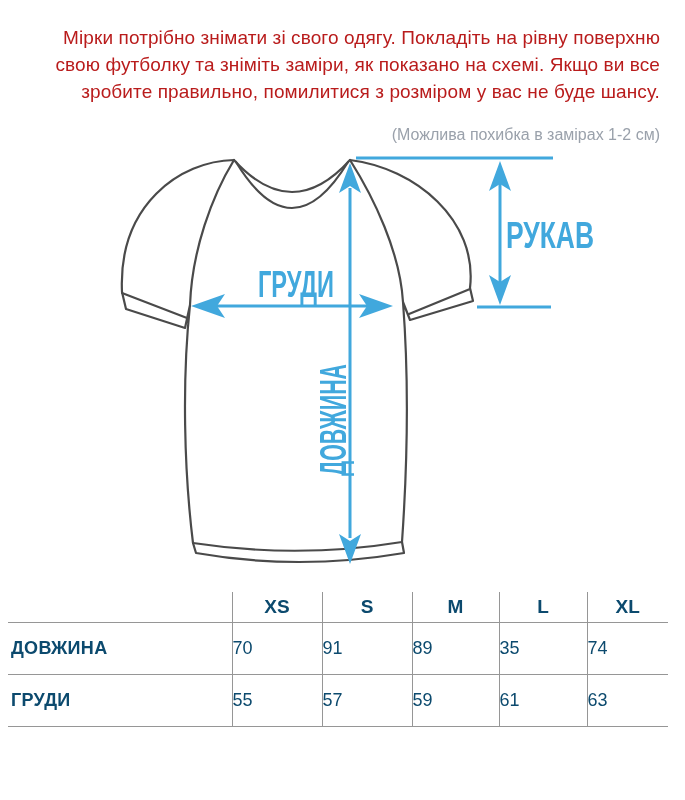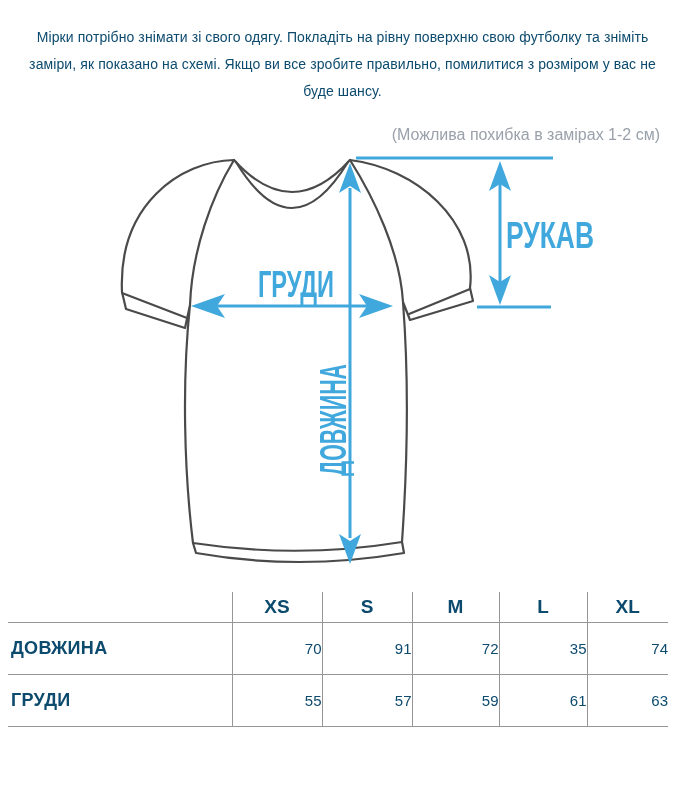--- a/index.html
+++ b/index.html
@@ -7,24 +7,24 @@
   body { font-family:"Liberation Sans", sans-serif; }
   .page {
     position:relative;
     width:685px; height:800px;
     background:#ffffff;
     overflow:hidden;
   }
   .intro-text {
     position:absolute;
     top:24px; left:25px; width:635px;
-    text-align:center;
-    font-size:14px;
+    text-align:right;
+    font-size:19px;
     line-height:27px;
-    color:#0c4a6e;
+    color:#b91c1c;
     letter-spacing:0.1px;
   }
   .tolerance-note {
     position:absolute;
     top:114px; right:25px;
     font-size:16px;
     color:#9aa1ab;
     margin-top:12px;
   }
   .diagram-svg {
@@ -42,21 +42,21 @@
     top:592px; left:8px;
     width:660px;
     border-collapse:collapse;
     table-layout:fixed;
     color:#0c4a6e;
   }
   .size-table th, .size-table td { border-bottom:1px solid #969696; }
   .size-table tr > *:not(:first-child) { border-left:1px solid #969696; }
   .size-table thead th { height:30px; font-size:19px; font-weight:bold; text-align:center; vertical-align:middle; }
   .size-table tbody th { height:52px; font-size:18px; font-weight:bold; text-align:left; padding-left:3px; vertical-align:middle; letter-spacing:0.3px; }
-  .size-table tbody td { height:52px; font-size:15px; font-weight:normal; text-align:right; vertical-align:middle; }
+  .size-table tbody td { height:52px; font-size:18px; font-weight:normal; text-align:left; vertical-align:middle; }
 </style>
 </head>
 <body>
 
 <div class="page">
 
   <p class="intro-text">Мірки потрібно знімати зі свого одягу. Покладіть на рівну поверхню свою футболку та зніміть заміри, як показано на схемі. Якщо ви все зробите правильно, помилитися з розміром у вас не буде шансу.</p>
 
   <p class="tolerance-note">(Можлива похибка в замірах 1-2 см)</p>
 
@@ -113,21 +113,21 @@
         <th>M</th>
         <th>L</th>
         <th>XL</th>
       </tr>
     </thead>
     <tbody>
       <tr>
         <th>ДОВЖИНА</th>
         <td>70</td>
         <td>91</td>
-        <td>72</td>
+        <td>89</td>
         <td>35</td>
         <td>74</td>
       </tr>
       <tr>
         <th>ГРУДИ</th>
         <td>55</td>
         <td>57</td>
         <td>59</td>
         <td>61</td>
         <td>63</td>

